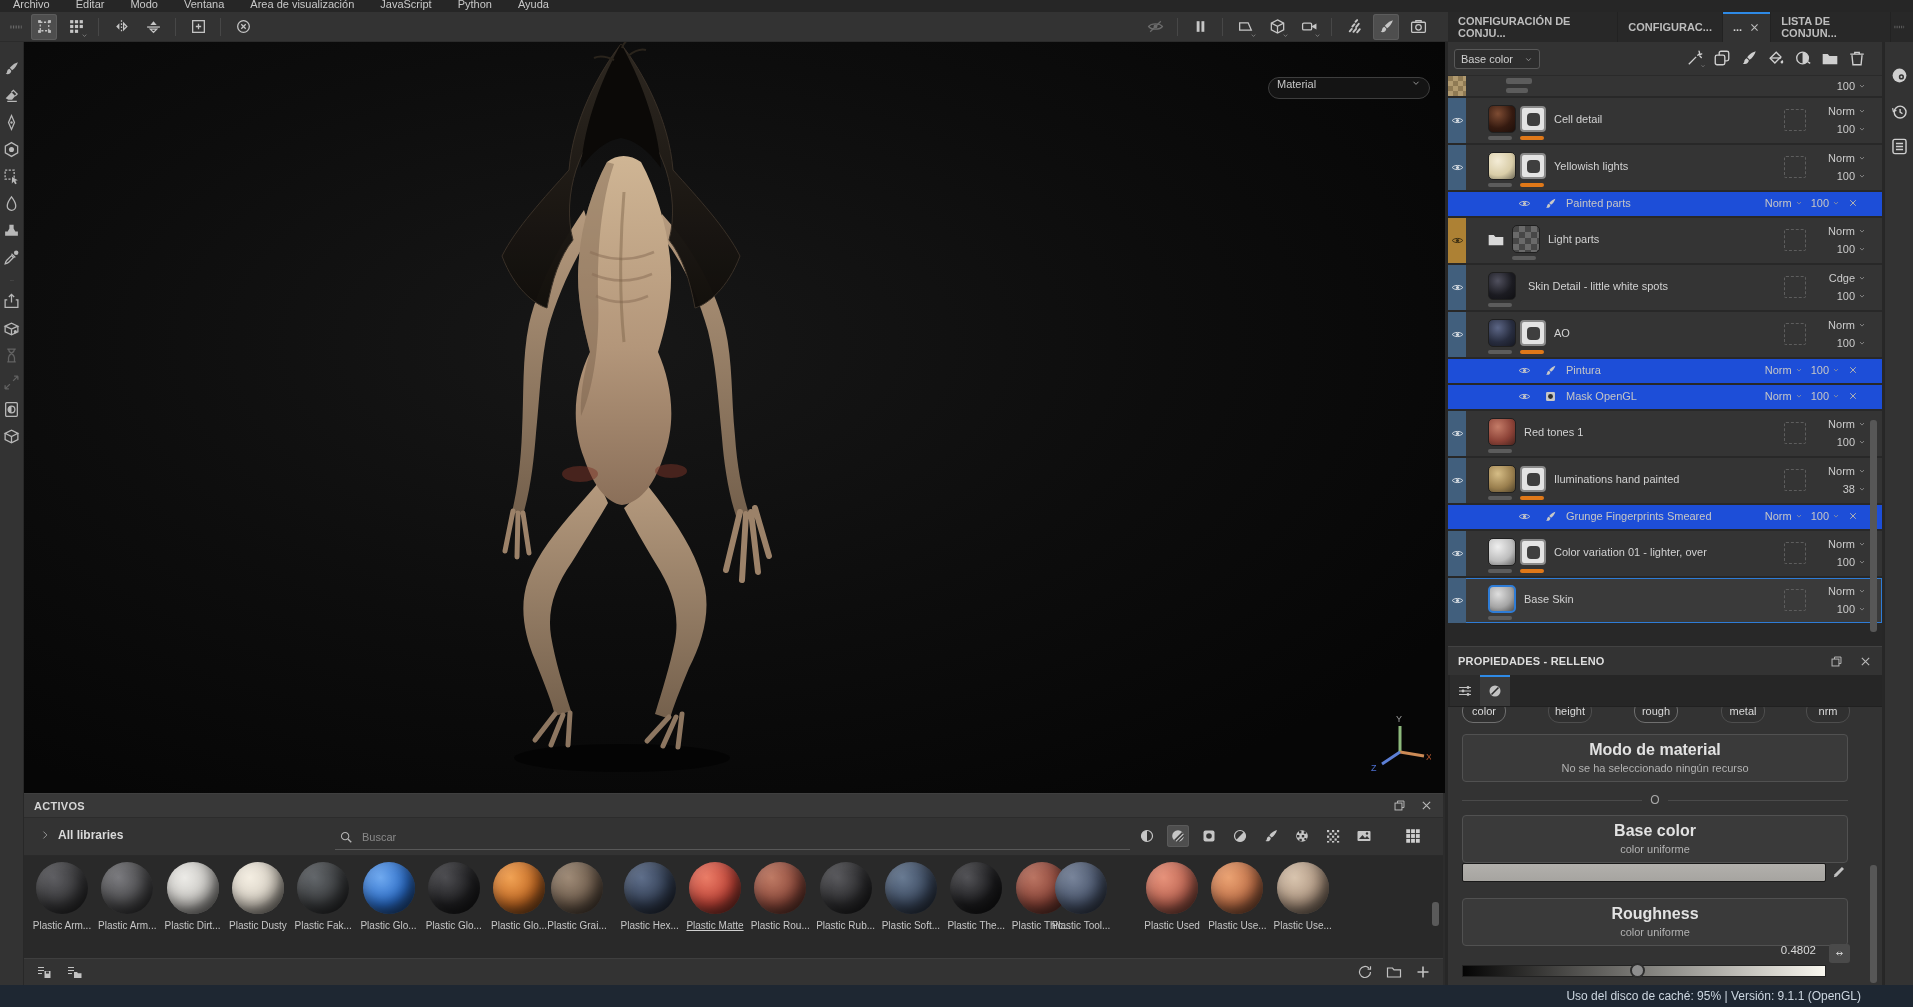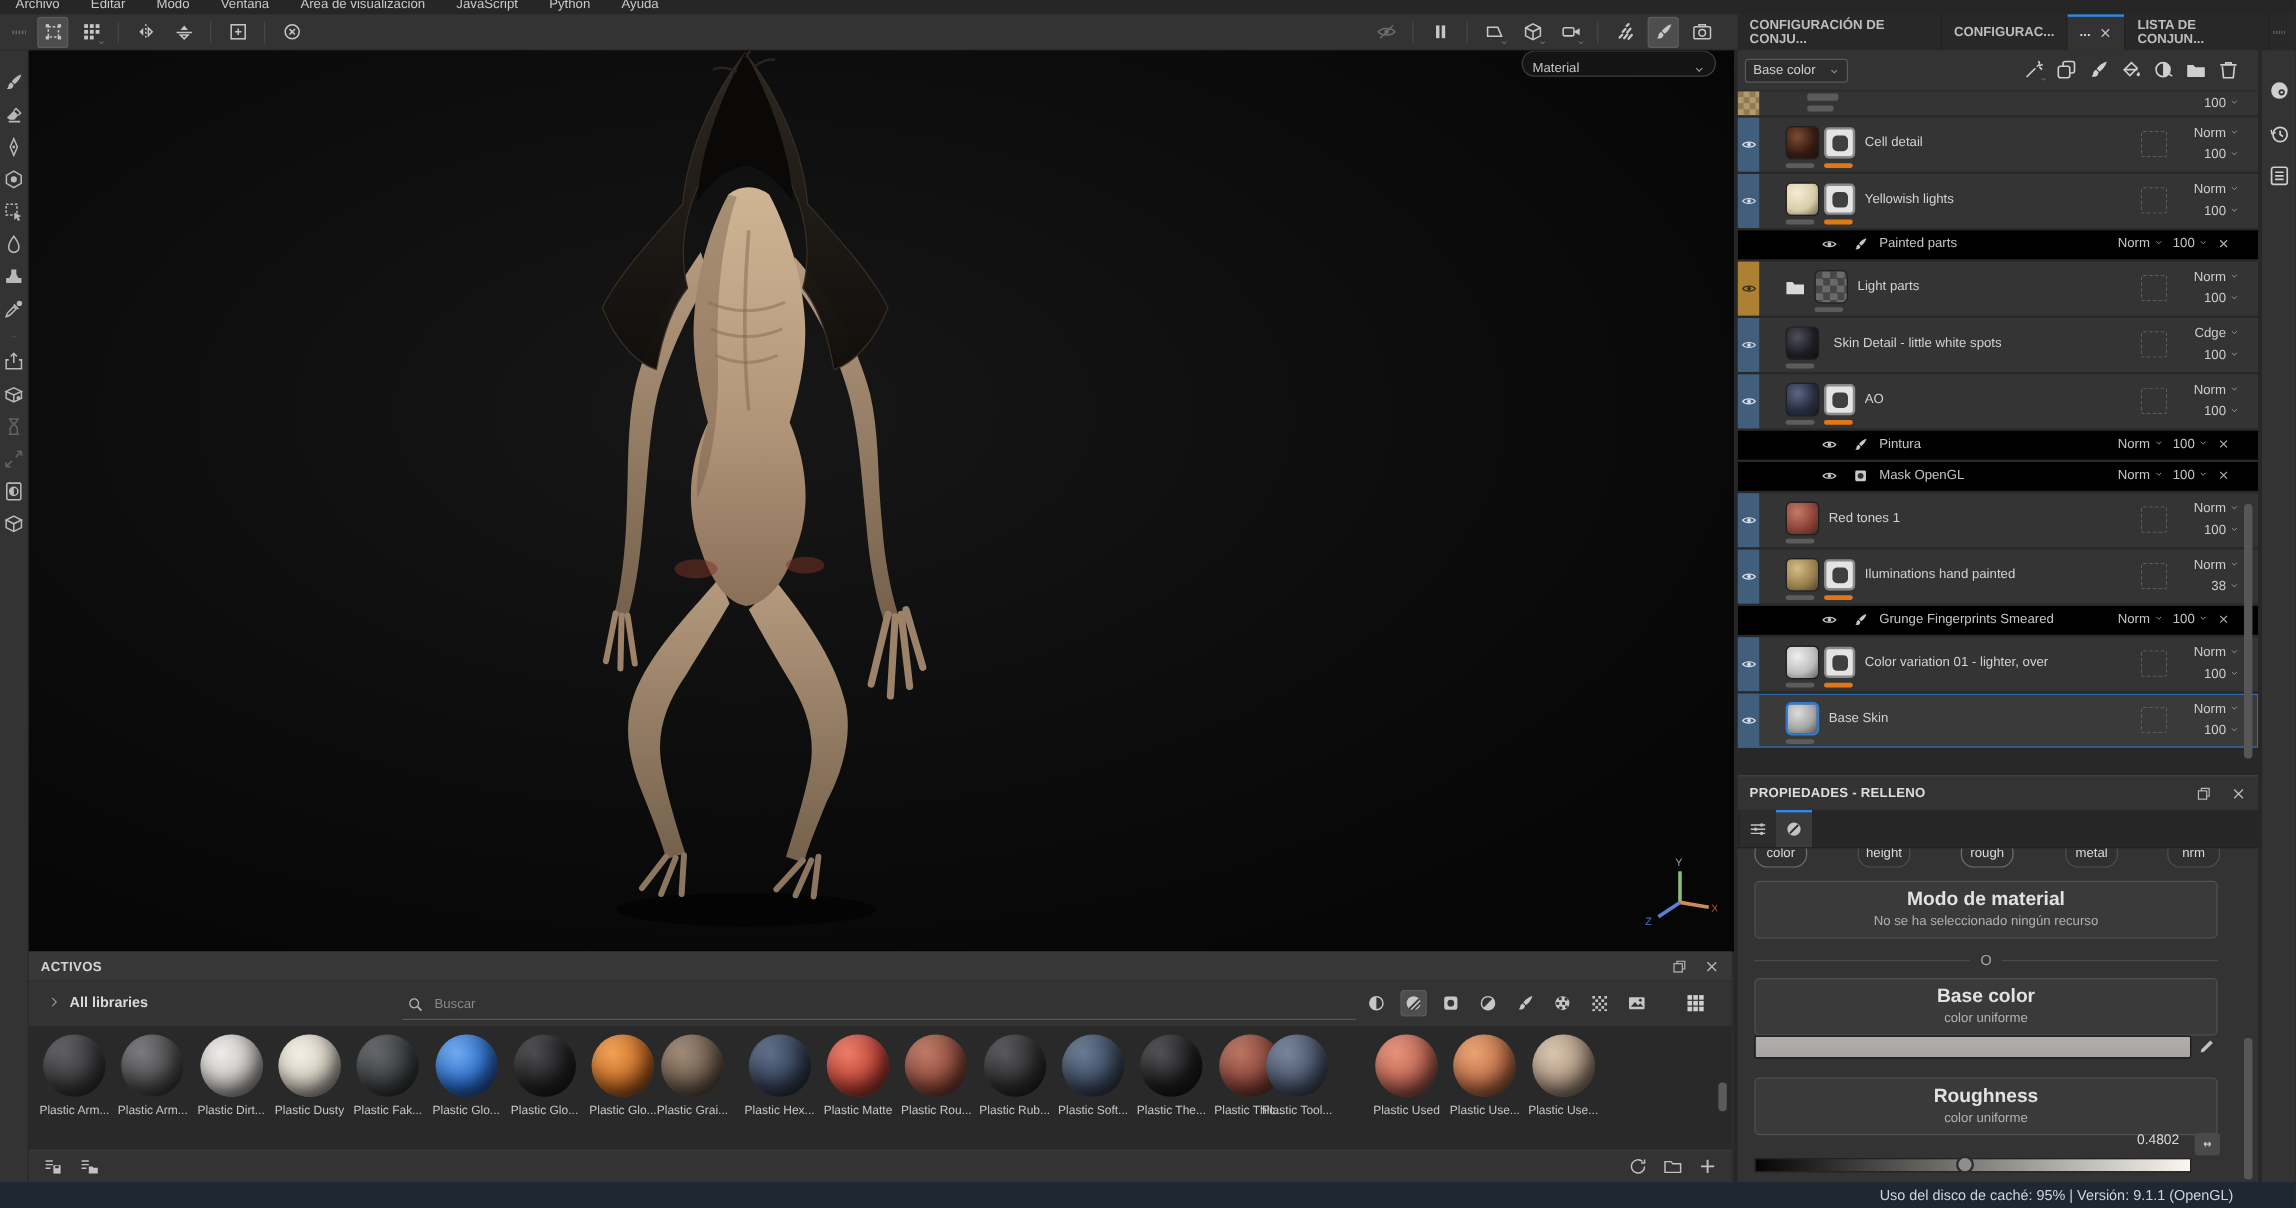--- a/index.html
+++ b/index.html
@@ -35,21 +35,21 @@
   #main { position:absolute; left:0; top:42px; width:1913px; height:943px; background:#2c2c2c; }
 
   
   #toolstrip { position:absolute; left:0; top:0; width:24px; height:943px; background:#333; border-right:1px solid #282828; display:flex; flex-direction:column; align-items:center; padding-top:16px; }
   #toolstrip .sbtn { width:20px; height:20px; margin-bottom:7px; color:#b8b8b8; display:flex; align-items:center; justify-content:center; }
   #toolstrip .sbtn.dim { color:#636363; }
   #toolstrip .ssep { width:14px; height:5px; color:#5c5c5c; margin:4px 0 8px; }
 
   
   #viewport { position:absolute; left:24px; top:0; width:1421px; height:751px; background:#0b0b0b; overflow:hidden; }
-  #shadingbox { position:absolute; right:15px; top:0; width:162px; height:22px; background:rgba(22,22,22,.9); border:1px solid #3e3e3e; border-radius:11px; display:flex; align-items:flex-end; padding:0 8px; color:#c6c6c6; }
+  #shadingbox { position:absolute; right:15px; top:35px; width:162px; height:22px; background:rgba(22,22,22,.9); border:1px solid #3e3e3e; border-radius:11px; display:flex; align-items:flex-start; padding:0 8px; color:#c6c6c6; }
   #shadingbox .cv { margin-left:auto; width:10px; height:10px; color:#9a9a9a; }
   #gizmo { position:absolute; right:14px; bottom:20px; }
 
   
   #assets { position:absolute; left:24px; top:751px; width:1419px; height:192px; background:#333; border-top:1px solid #3f3f3f; }
   #assets-title { height:24px; background:#383838; display:flex; align-items:center; padding:0 10px; border-bottom:1px solid #2c2c2c; }
   #assets-title .t { font-weight:bold; color:#d5d5d5; letter-spacing:.3px; }
   #assets-title .wbtn { width:13px; height:13px; color:#b9b9b9; margin-left:14px; }
   #assets-title .sp { margin-left:auto; }
   #assets-sub { position:relative; height:38px; background:#333; border-bottom:1px solid #2a2a2a; }
@@ -80,21 +80,21 @@
   #channel-filter { position:absolute; left:6px; top:7px; width:86px; height:20px; background:#2d2d2d; border:1px solid #585858; border-radius:3px; display:flex; align-items:center; padding:0 6px; color:#d0d0d0; }
   #channel-filter .cv { margin-left:auto; width:9px; height:9px; color:#9a9a9a; }
   #layer-actions { position:absolute; right:16px; top:7px; display:flex; gap:9px; }
   #layer-actions .wbtn { width:18px; height:18px; color:#cfcfcf; position:relative; }
   #layer-actions .wbtn .cor { position:absolute; right:-2px; bottom:-2px; width:6px; height:6px; color:#9a9a9a; }
 
   #layers-list { position:absolute; left:0; top:34px; width:434px; height:570px; background:#282828; overflow:hidden; }
   .lrow { position:relative; width:434px; background:#343434; margin-bottom:2px; }
   .lrow.main { height:45px; }
   .lrow.partial { height:20px; }
-  .lrow.sub { height:24px; background:#000000; }
+  .lrow.sub { height:24px; background:#1d4ed8; }
   .lrow.selected { box-shadow:inset 0 0 0 1px #2e7cd6; background:#3a3a3a; }
   .strip { position:absolute; left:0; top:0; width:18px; height:100%; display:flex; align-items:center; justify-content:center; }
   .strip.blue { background:#415f7d; color:#d8dee4; }
   .strip.gold { background:#ad8134; color:#3a2d12; }
   .strip .eyeic { width:13px; height:13px; }
   .thumbwrap { position:absolute; left:40px; top:7px; width:28px; height:28px; border-radius:5px; border:1px solid #1f1f1f; }
   .thumbwrap.selthumb { border:2px solid #2e7cd6; }
   .graybar { position:absolute; left:40px; top:38px; width:24px; height:4px; background:#5c5c5c; border-radius:2px; }
   .maskwrap { position:absolute; left:72px; top:8px; width:26px; height:26px; border-radius:4px; background:#e4e4e4; border:2px solid #8a8a8a; display:flex; align-items:center; justify-content:center; }
   .maskwrap .dot { width:13px; height:13px; border-radius:4px; background:#3f3f3f; }
@@ -717,21 +717,21 @@
     <div class="lbl">Plastic Glo...</div>
           </div>
           <div class="mat" style="left: 521px;">
             <div class="ball" style="background:radial-gradient(circle at 34% 30%, #9e8a76, #6e5c4c 55%, #0c0c0c 135%)"></div>
     <div class="lbl">Plastic Grai...</div>
           </div>
           <div class="mat" style="left: 593.7px;">
             <div class="ball" style="background:radial-gradient(circle at 34% 30%, #5e6e8a, #333f54 55%, #0c0c0c 135%)"></div>
     <div class="lbl">Plastic Hex...</div>
           </div>
-          <div class="mat" style="left: 659px;">
+          <div class="mat" style="left: 659px; text-decoration: underline;">
             <div class="ball" style="background:radial-gradient(circle at 34% 30%, #ea7c66, #c04438 55%, #0c0c0c 135%)"></div>
     <div class="lbl">Plastic Matte</div>
           </div>
           <div class="mat" style="left: 724.3px;">
             <div class="ball" style="background:radial-gradient(circle at 34% 30%, #be7a64, #8e4a3c 55%, #0c0c0c 135%)"></div>
     <div class="lbl">Plastic Rou...</div>
           </div>
           <div class="mat" style="left: 789.6px;">
             <div class="ball" style="background:radial-gradient(circle at 34% 30%, #58585c, #2c2c2e 55%, #0c0c0c 135%)"></div>
     <div class="lbl">Plastic Rub...</div>

